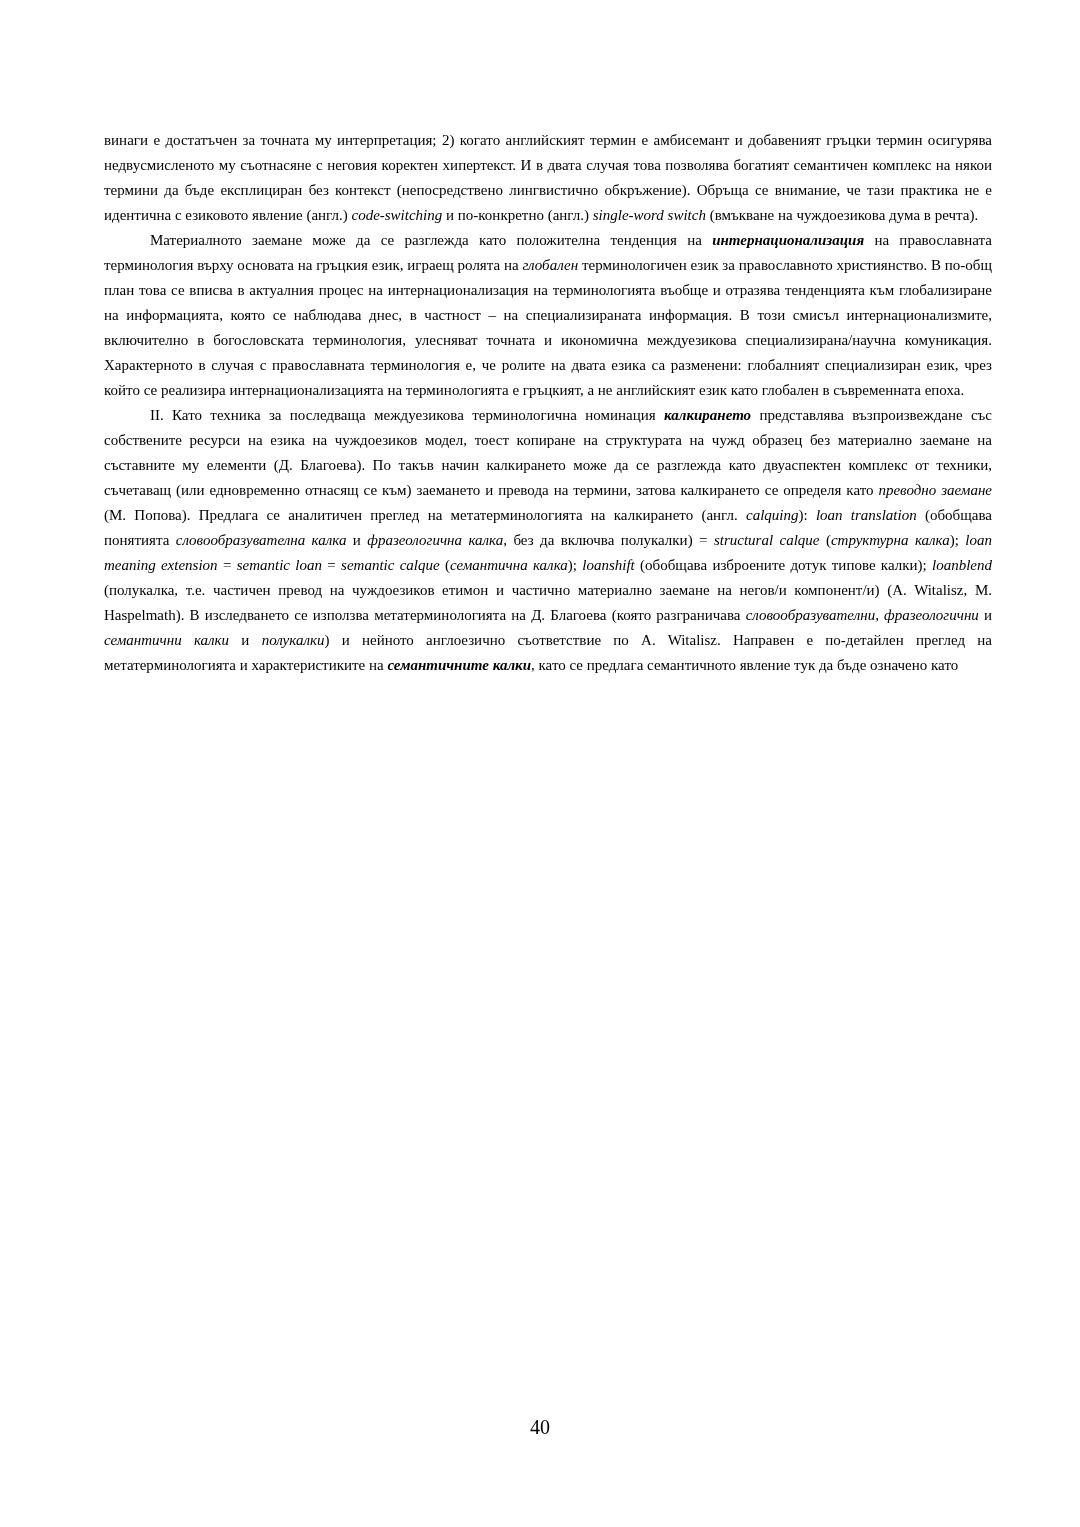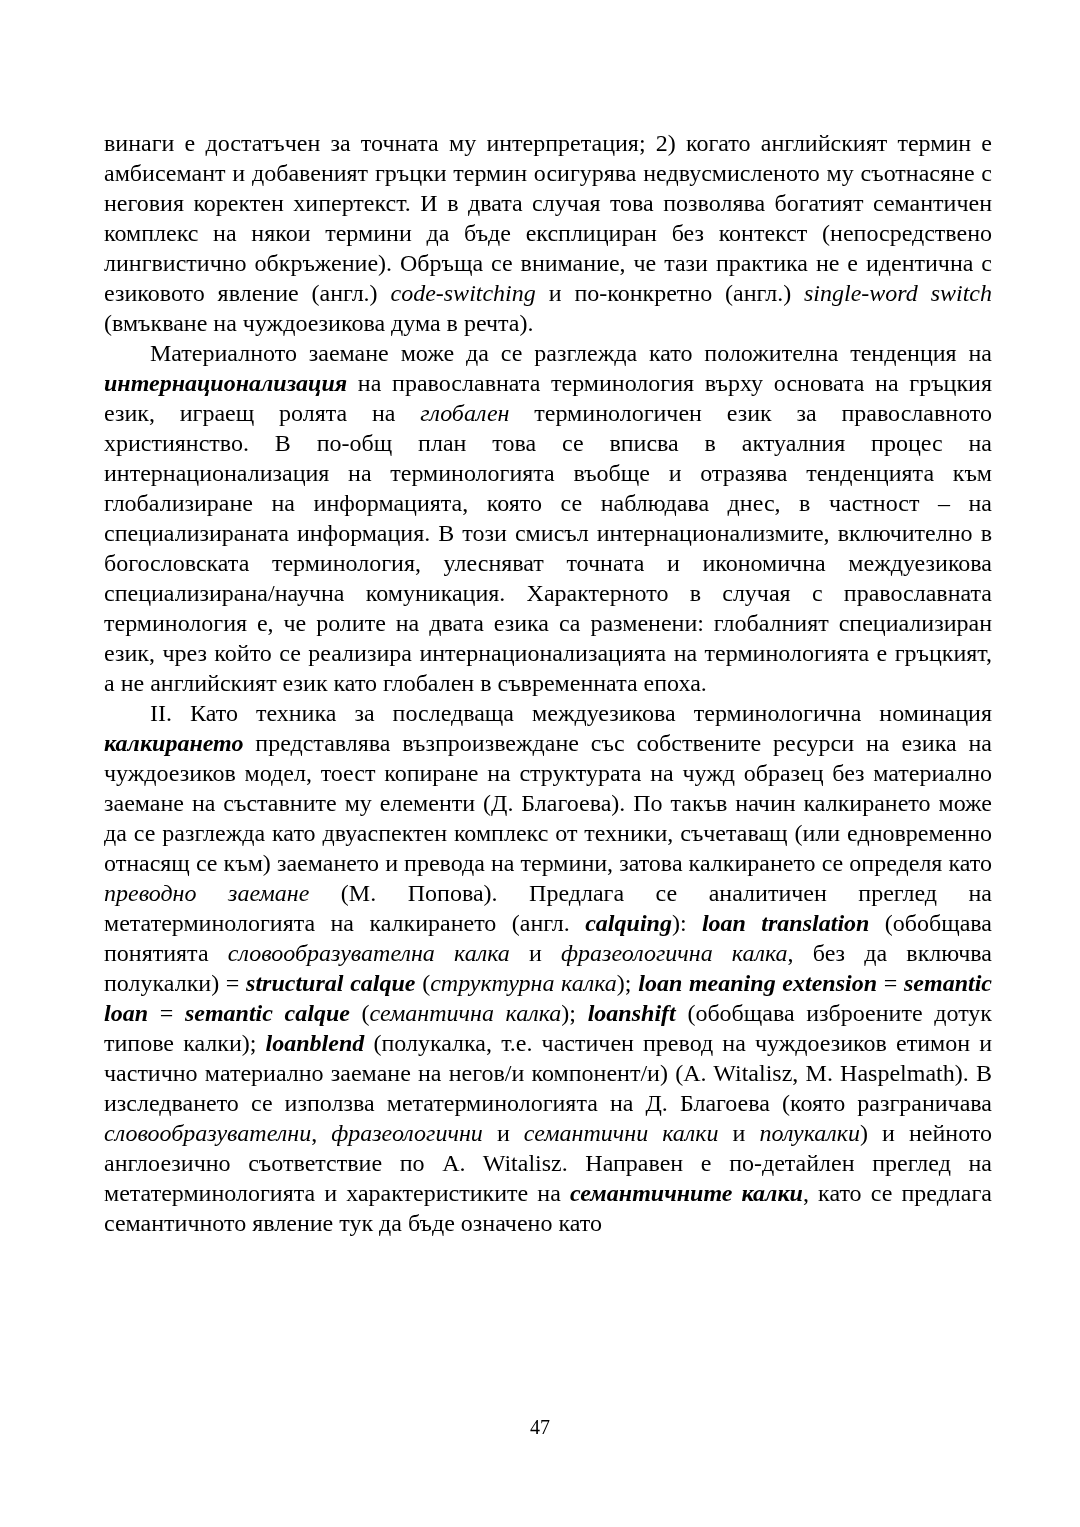--- a/index.html
+++ b/index.html
@@ -14,47 +14,47 @@
     background: #ffffff;
     color: #000000;
     font-family: "Liberation Serif", "DejaVu Serif", serif;
     overflow: hidden;
   }
   .text-block {
     position: absolute;
     left: 104px;
     right: 88px;
     top: 128px;
-    font-size: 24px;
-    line-height: 30px;
+    font-size: 15px;
+    line-height: 25px;
     text-align: justify;
   }
   .para {
     margin: 0;
     padding: 0;
   }
   .para.indent {
     text-indent: 46px;
   }
   .b  { font-weight: bold; font-style: italic; }
   .i  { font-style: italic; }
-  .bi { font-weight: bold; font-style: italic; }
+  .bi { font-weight: normal; font-style: italic; }
   .page-number {
     position: absolute;
     left: 0;
     right: 0;
     bottom: 88px;
     text-align: center;
     font-size: 20px;
     line-height: 24px;
   }
 </style>
 </head>
 <body>
 
 <div class="page">
   <div class="text-block">
       <p class="para"><span>винаги е достатъчен за точната му интерпретация; 2) когато английският термин е амбисемант и добавеният гръцки термин осигурява недвусмисленото му съотнасяне с неговия коректен хипертекст. И в двата случая това позволява богатият семантичен комплекс на някои термини да бъде експлициран без контекст (непосредствено лингвистично обкръжение). Обръща се внимание, че тази практика не е идентична с езиковото явление (англ.) </span><span class="i">code-switching</span><span> и по-конкретно (англ.) </span><span class="i">single-word switch</span><span> (вмъкване на чуждоезикова дума в речта).</span></p>
       <p class="para indent"><span>Материалното заемане може да се разглежда като положителна тенденция на </span><span class="b">интернационализация</span><span> на православната терминология върху основата на гръцкия език, играещ ролята на </span><span class="i">глобален</span><span> терминологичен език за православното християнство. В по-общ план това се вписва в актуалния процес на интернационализация на терминологията въобще и отразява тенденцията към глобализиране на информацията, която се наблюдава днес, в частност – на специализираната информация. В този смисъл интернационализмите, включително в богословската терминология, улесняват точната и икономична междуезикова специализирана/научна комуникация. Характерното в случая с православната терминология е, че ролите на двата езика са разменени: глобалният специализиран език, чрез който се реализира интернационализацията на терминологията е гръцкият, а не английският език като глобален в съвременната епоха.</span></p>
       <p class="para indent"><span>II. Като техника за последваща междуезикова терминологична номинация </span><span class="b">калкирането</span><span> представлява възпроизвеждане със собствените ресурси на езика на чуждоезиков модел, тоест копиране на структурата на чужд образец без материално заемане на съставните му елементи (Д. Благоева). По такъв начин калкирането може да се разглежда като двуаспектен комплекс от техники, съчетаващ (или едновременно отнасящ се към) заемането и превода на термини, затова калкирането се определя като </span><span class="i">преводно заемане</span><span> (М. Попова). Предлага се аналитичен преглед на метатерминологията на калкирането (англ. </span><span class="bi">calquing</span><span>): </span><span class="bi">loan translation</span><span> (обобщава понятията </span><span class="i">словообразувателна калка</span><span> и </span><span class="i">фразеологична калка</span><span>, без да включва полукалки) = </span><span class="bi">structural calque</span><span> (</span><span class="i">структурна калка</span><span>); </span><span class="bi">loan meaning extension</span><span> = </span><span class="bi">semantic loan</span><span> = </span><span class="bi">semantic calque</span><span> (</span><span class="i">семантична калка</span><span>); </span><span class="bi">loanshift</span><span> (обобщава изброените дотук типове калки); </span><span class="bi">loanblend</span><span> (полукалка, т.е. частичен превод на чуждоезиков етимон и частично материално заемане на негов/и компонент/и) (A. Witalisz,  M. Haspelmath). В изследването се използва метатерминологията на Д. Благоева (която разграничава </span><span class="i">словообразувателни</span><span>, </span><span class="i">фразеологични</span><span> и </span><span class="i">семантични калки</span><span> и </span><span class="i">полукалки</span><span>) и нейното англоезично съответствие по A. Witalisz. Направен е по-детайлен преглед на метатерминологията и характеристиките на </span><span class="b">семантичните калки</span><span>, като се предлага семантичното явление тук да бъде означено като</span></p>
     </div>
-  <div class="page-number">47</div>
+  <div class="page-number">40</div>
 </div>
 
 </body></html>

